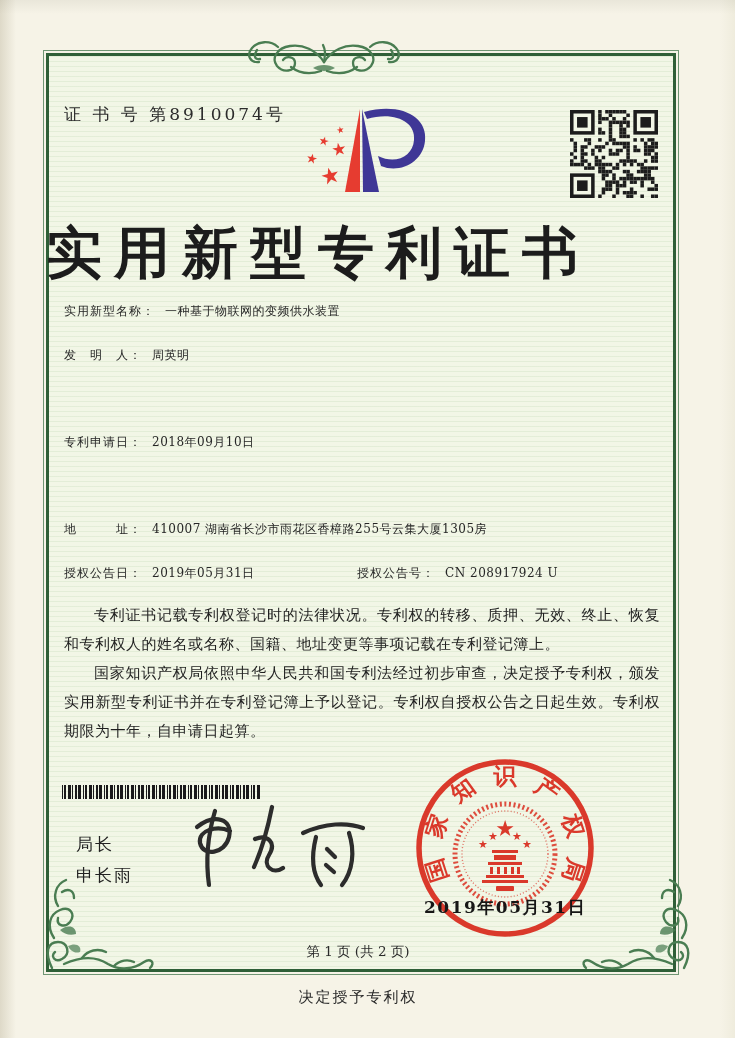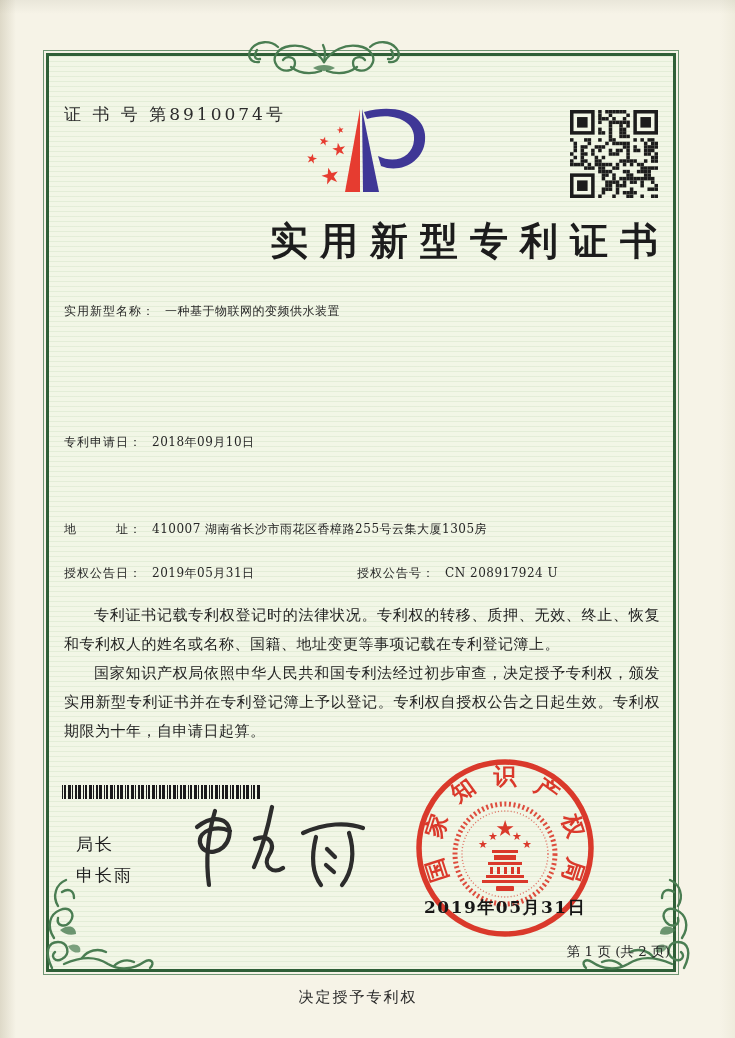--- a/index.html
+++ b/index.html
@@ -14,32 +14,32 @@
   .frame{
     position:absolute;left:46px;top:53px;width:624px;height:913px;
     border:3px solid var(--border-green,#2f5f37);
     outline:1px solid #6f9573;outline-offset:2px;
     background:
       repeating-linear-gradient(180deg,rgba(150,192,138,.16) 0 1px,rgba(0,0,0,0) 1px 5px),
       #f2f6e6;
   }
   .abs{position:absolute;z-index:3;}
   .cert-no{left:64px;top:103px;font-size:17px;letter-spacing:3px;color:#2b2b2b;}
-  .title{left:46px;top:216px;width:624px;margin:0;text-align:right;
-    font-size:38px;font-weight:bold;letter-spacing:12px;color:#1c1c1c;}
+  .title{left:46px;top:216px;width:624px;margin:0;text-align:left;
+    font-size:56px;font-weight:bold;letter-spacing:12px;color:#1c1c1c;}
   .row{left:64px;font-size:12px;color:#262626;white-space:nowrap;}
   .row .lbl{letter-spacing:1px;}
   .row .val{margin-left:10px;letter-spacing:.5px;}
   .pair2{position:absolute;left:293px;top:0;white-space:nowrap;}
   .paras{left:64px;top:601px;width:596px;font-size:15px;line-height:29px;color:#1f1f1f;}
   .paras p{margin:0;text-indent:2em;text-align:justify;letter-spacing:.5px;}
   .officer-role{left:76px;top:833px;font-size:17px;letter-spacing:2px;}
   .officer-name{left:76px;top:864px;font-size:17px;letter-spacing:2px;}
   .seal-date{left:424px;top:896px;font-size:17px;font-weight:bold;letter-spacing:1.5px;color:#161616;}
-  .page-num{left:46px;top:943px;width:624px;text-align:right;font-size:13.5px;color:#2b2b2b;}
+  .page-num{left:46px;top:943px;width:624px;text-align:center;font-size:13.5px;color:#2b2b2b;}
   .back-note{left:46px;top:988px;width:624px;text-align:center;font-size:15px;color:#2a2a2a;letter-spacing:2px;}
   svg{display:block;}
 </style>
 </head>
 <body>
 
 <div class="page">
 
   <div class="frame"></div>
 
@@ -323,20 +323,23 @@
       <rect x="0" y="63.36" width="24.64" height="24.64" fill="#1c1c1c"></rect>
       <rect x="3.52" y="66.88" width="17.6" height="17.6" fill="#f2f6e6"></rect>
       <rect x="7.04" y="70.4" width="10.56" height="10.56" fill="#1c1c1c"></rect>
     </svg>
 
   <h1 class="abs title">实用新型专利证书</h1>
 
   <div class="abs row" style="top:303px;">
     <span class="lbl">实用新型名称：</span><span class="val">一种基于物联网的变频供水装置</span>
   </div>
+  <div class="abs row" style="top:347px;">
+    <span class="lbl">发　明　人：</span><span class="val">周英明</span>
+  </div>
   <div class="abs row" style="top:434px;">
     <span class="lbl">专利申请日：</span><span class="val">2018年09月10日</span>
   </div>
   <div class="abs row" style="top:521px;">
     <span class="lbl">地　　　址：</span><span class="val">410007 湖南省长沙市雨花区香樟路255号云集大厦1305房</span>
   </div>
   <div class="abs row" style="top:565px;width:596px;">
     <span class="lbl">授权公告日：</span><span class="val">2019年05月31日</span>
     <span class="pair2">
       <span class="lbl">授权公告号：</span><span class="val">CN 208917924 U</span>

